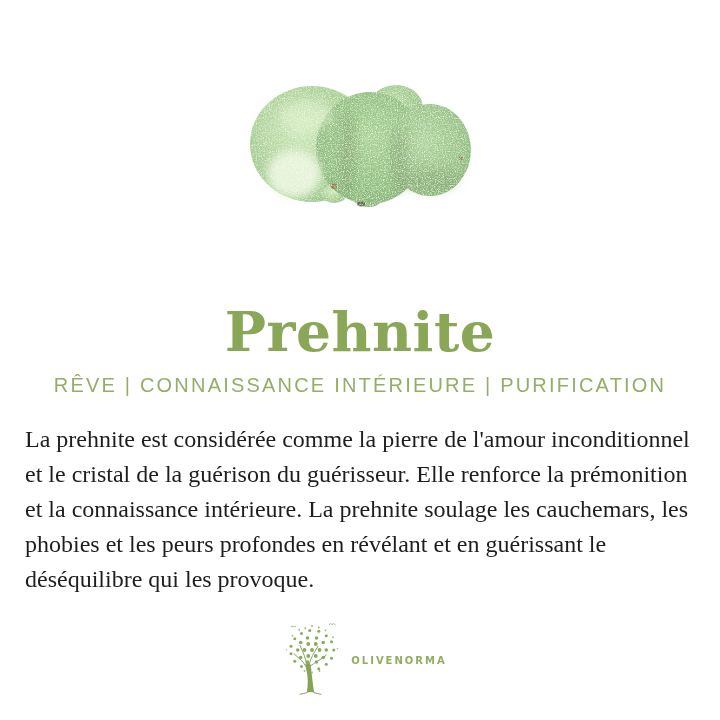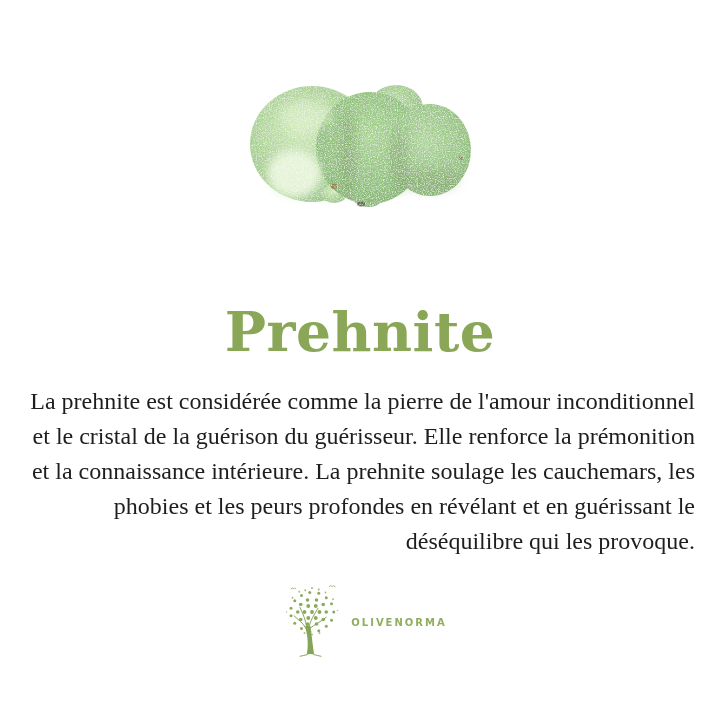--- a/index.html
+++ b/index.html
@@ -36,21 +36,21 @@
     font-size: 20px;
     letter-spacing: 2.2px;
     white-space: nowrap;
     color: var(--subtitle-green, #95ad68);
   }
   .desc {
     width: 670px;
     margin: 25px 0 0 0;
     font-size: 24px;
     line-height: 35px;
-    text-align: right;
+    text-align: left;
     color: var(--body-text, #1e1e1e);
   }
   .brand {
     margin-top: 26px;
     display: flex; flex-direction: row; align-items: center;
   }
   .brand svg.tree { width: 78px; height: 72px; display: block; }
   .brand-name {
     margin-top: 3px;
     font-family: "DejaVu Sans", sans-serif;
@@ -114,20 +114,21 @@
         <ellipse cx="182" cy="98" rx="30" ry="12" fill="rgba(118,148,92,0.30)" filter="url(#blurS)"></ellipse>
         <circle cx="86" cy="104" r="3" fill="#9a6a3a" opacity="0.8"></circle>
         <circle cx="213" cy="76" r="2" fill="#8a6a44" opacity="0.7"></circle>
         <ellipse cx="113" cy="122" rx="4" ry="2.5" fill="#4a4a38" opacity="0.7"></ellipse>
       </g>
     </svg>
   </div>
 
   <h1 class="title">Prehnite</h1>
 
+  <div class="keywords">RÊVE | CONNAISSANCE INTÉRIEURE | PURIFICATION</div>
 
   <p class="desc">La prehnite est considérée comme la pierre de l'amour inconditionnel et le cristal de la guérison du guérisseur. Elle renforce la prémonition et la connaissance intérieure. La prehnite soulage les cauchemars, les phobies et les peurs profondes en révélant et en guérissant le déséquilibre qui les provoque.</p>
 
   <div class="brand">
     <svg class="tree" viewBox="0 0 100 96" xmlns="http://www.w3.org/2000/svg">
       <g fill="#8bab5c">
 
         <circle cx="79" cy="36" r="2"></circle>
           <circle cx="76" cy="47" r="2"></circle>
           <circle cx="69" cy="55" r="2"></circle>

